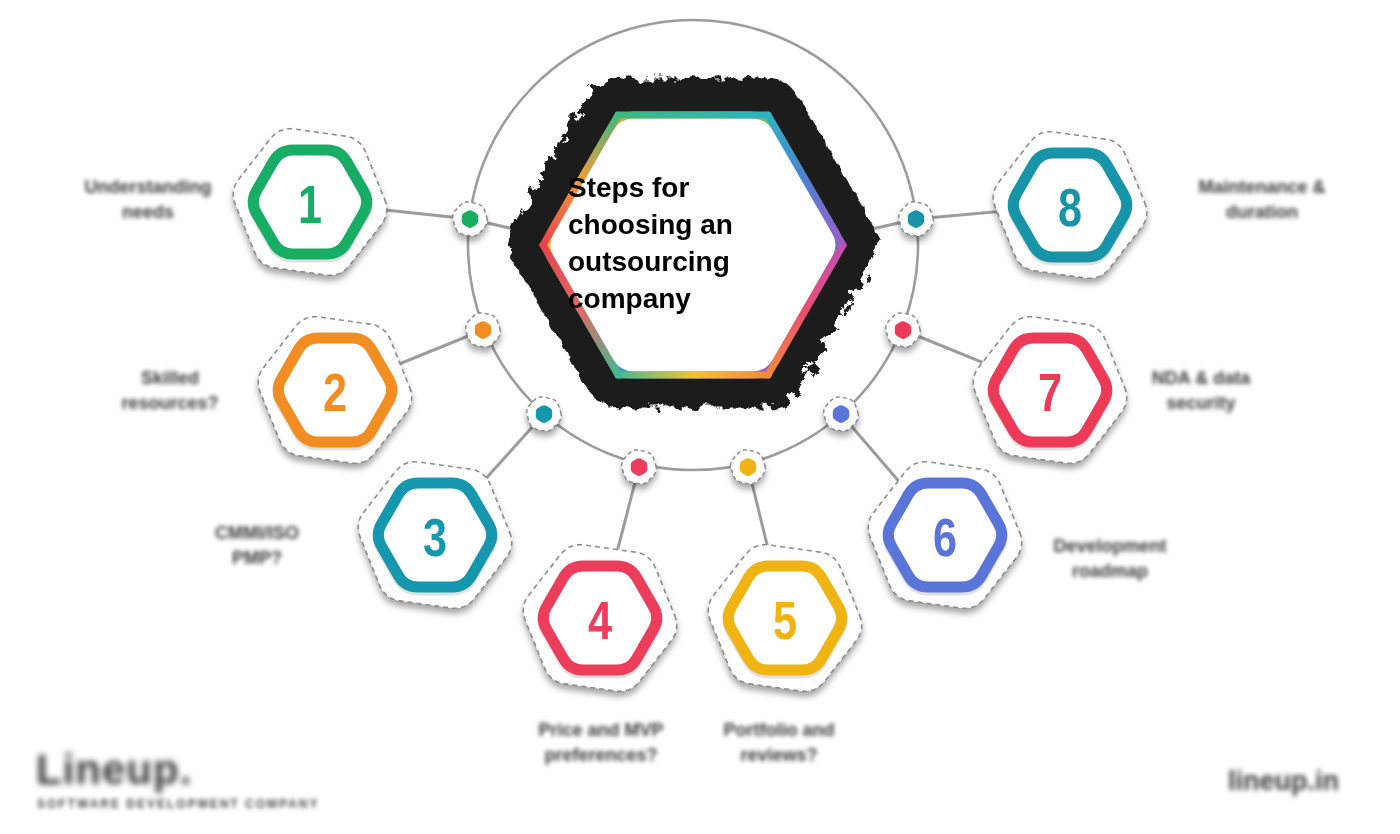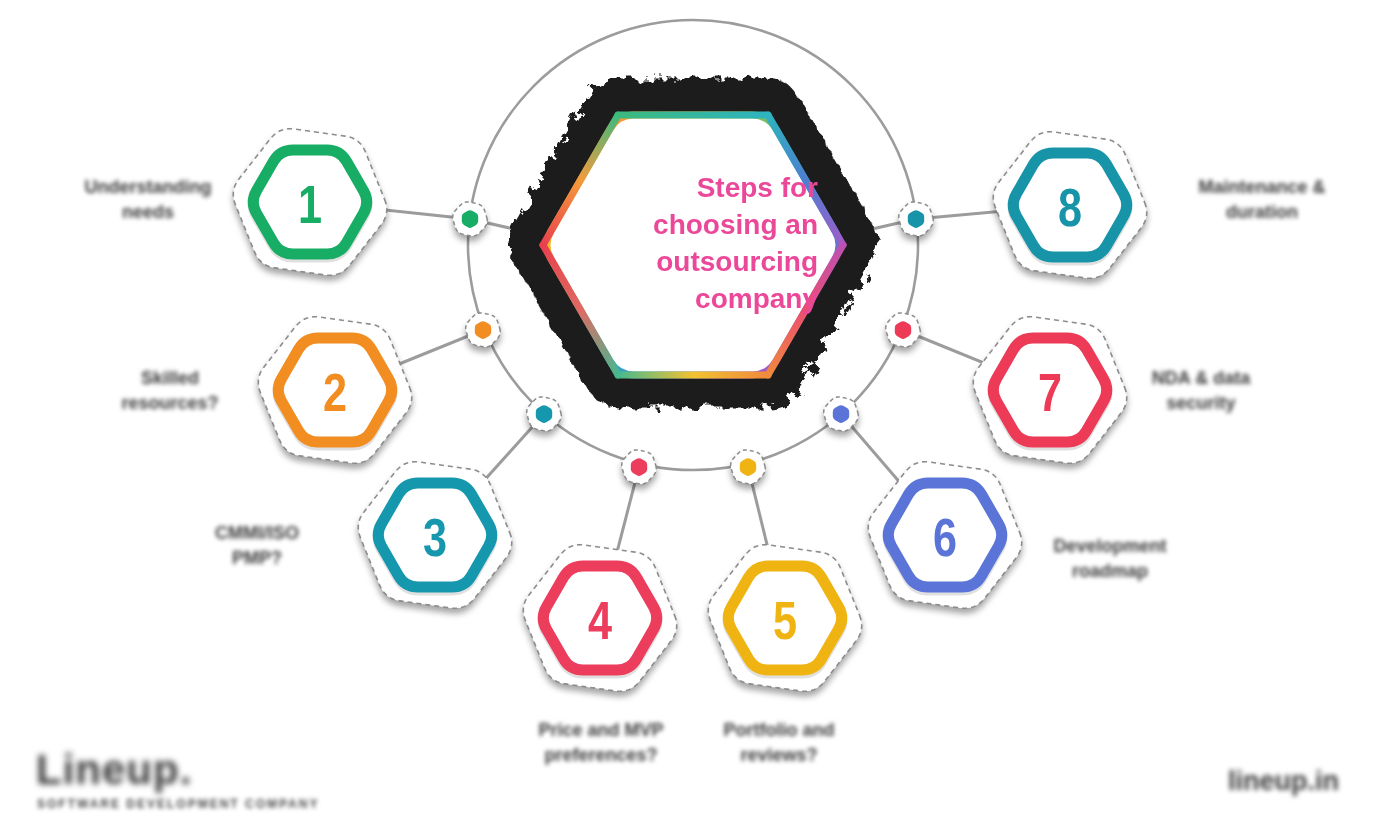--- a/index.html
+++ b/index.html
@@ -6,22 +6,22 @@
   .stage{position:relative;width:1400px;height:834px;background:#fff;overflow:hidden;
          font-family:"Liberation Sans",sans-serif;}
   .stage svg{position:absolute;left:0;top:0;}
   .overlay{position:absolute;left:0;top:0;width:1400px;height:834px;pointer-events:none;}
   .num{position:absolute;transform:translate(-50%,-50%) scaleX(.8);
        font-size:54px;font-weight:bold;letter-spacing:0;}
   .label{position:absolute;transform:translate(-50%,-50%);text-align:center;
          font-size:18px;line-height:25px;font-weight:bold;color:#3b3b3b;
          white-space:pre-line;filter:blur(2.3px);width:220px;}
   .center-title{position:absolute;left:693px;top:243px;transform:translate(-50%,-50%);
-         width:250px;text-align:right;font-size:28px;line-height:37px;font-weight:bold;
-         color:#ec4899;white-space:pre-line;}
+         width:250px;text-align:left;font-size:28px;line-height:37px;font-weight:bold;
+         color:#000000;white-space:pre-line;}
   .logo{position:absolute;left:36px;top:746px;font-size:42px;font-weight:bold;
         color:#3a3a3a;filter:blur(3px);letter-spacing:1px;}
   .tagline{position:absolute;left:37px;top:797px;font-size:12px;font-weight:bold;
         letter-spacing:2px;color:#474747;filter:blur(2.2px);white-space:nowrap;}
   .website{position:absolute;left:1228px;top:766px;font-size:27px;font-weight:bold;
         color:#3a3a3a;filter:blur(2.4px);}
   .pad-shadow{filter:drop-shadow(0 5px 3px rgba(0,0,0,.35));}
   .ring-shadow{filter:drop-shadow(0 3px 0 rgba(0,0,0,.12));}
 </style>
 </head>

